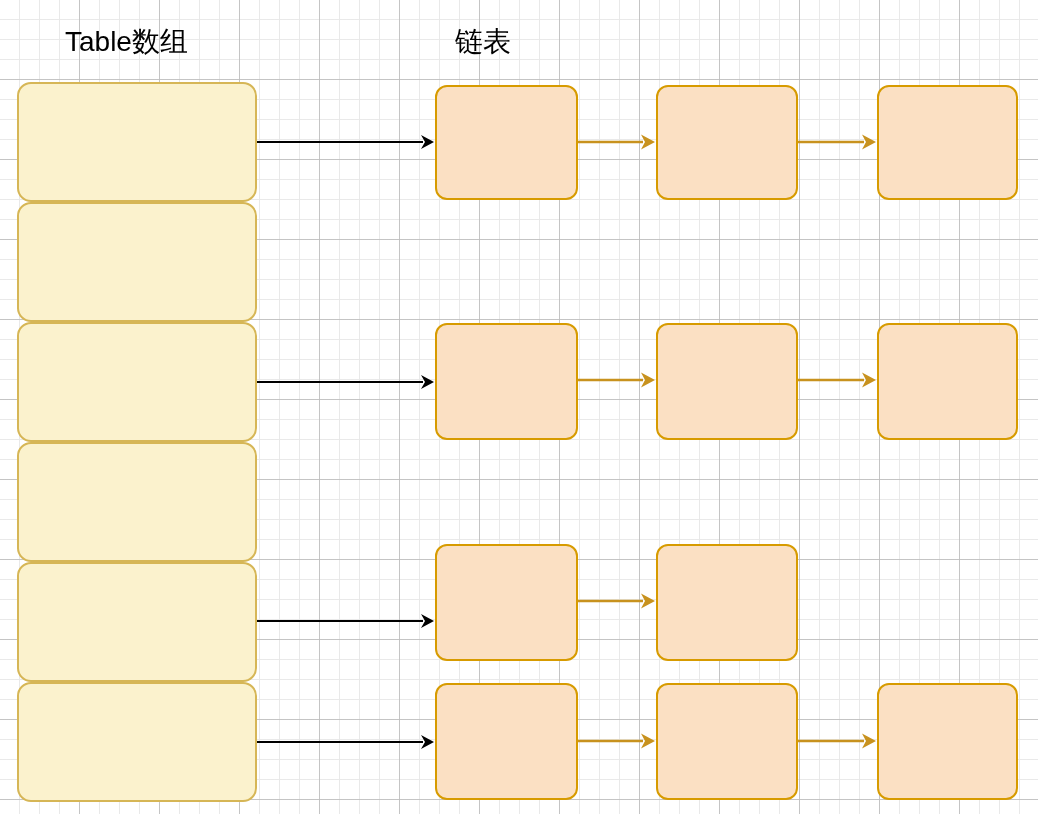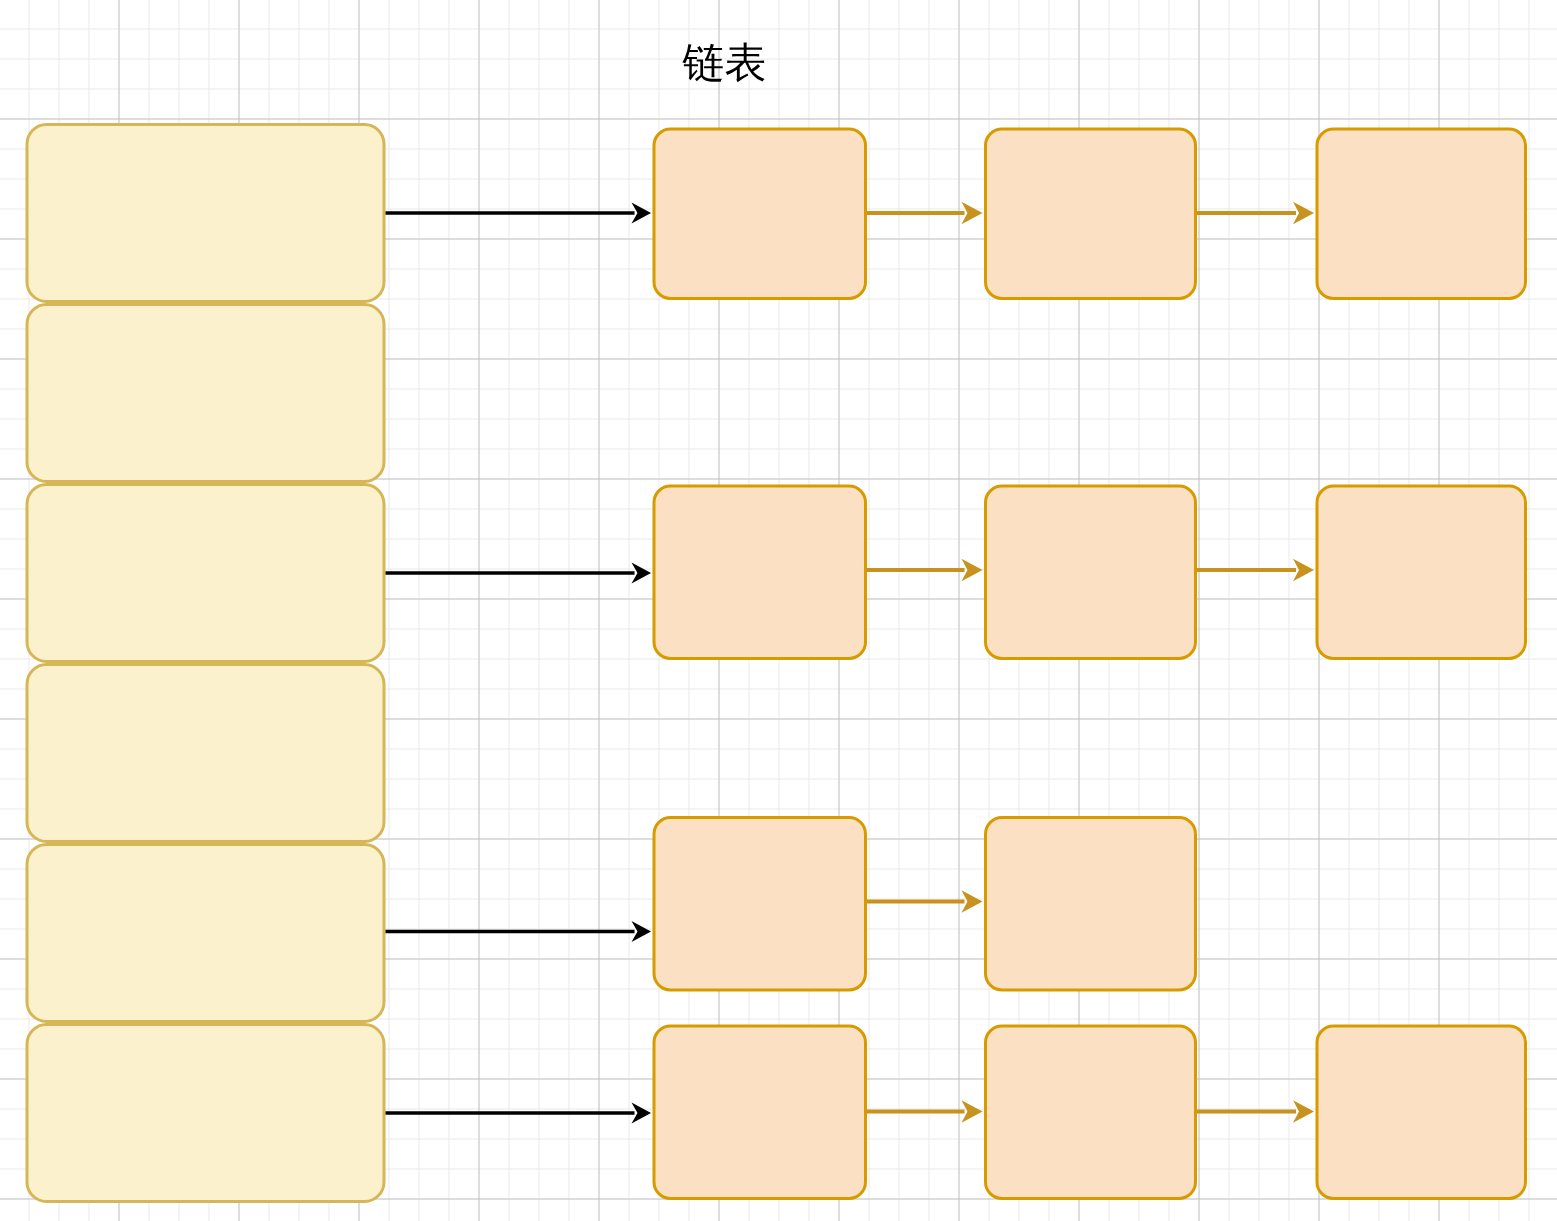--- a/index.html
+++ b/index.html
@@ -47,20 +47,21 @@
   .arrow-svg {
     position: absolute;
     overflow: visible;
   }
 </style>
 </head>
 <body>
 
 <div id="canvas">
 
+  <div class="heading" style="left:65px; top:28px;">Table数组</div>
   <div class="heading" style="left:455px; top:28px;text-align:right;">链表</div>
 
   <div id="table-column">
       <div class="table-cell" style="left: 17px; top: 82px; width: 240px; height: 120px;"></div>
       <div class="table-cell" style="left: 17px; top: 202px; width: 240px; height: 120px;"></div>
       <div class="table-cell" style="left: 17px; top: 322px; width: 240px; height: 120px;"></div>
       <div class="table-cell" style="left: 17px; top: 442px; width: 240px; height: 120px;"></div>
       <div class="table-cell" style="left: 17px; top: 562px; width: 240px; height: 120px;"></div>
       <div class="table-cell" style="left: 17px; top: 682px; width: 240px; height: 120px;"></div>
     </div>

